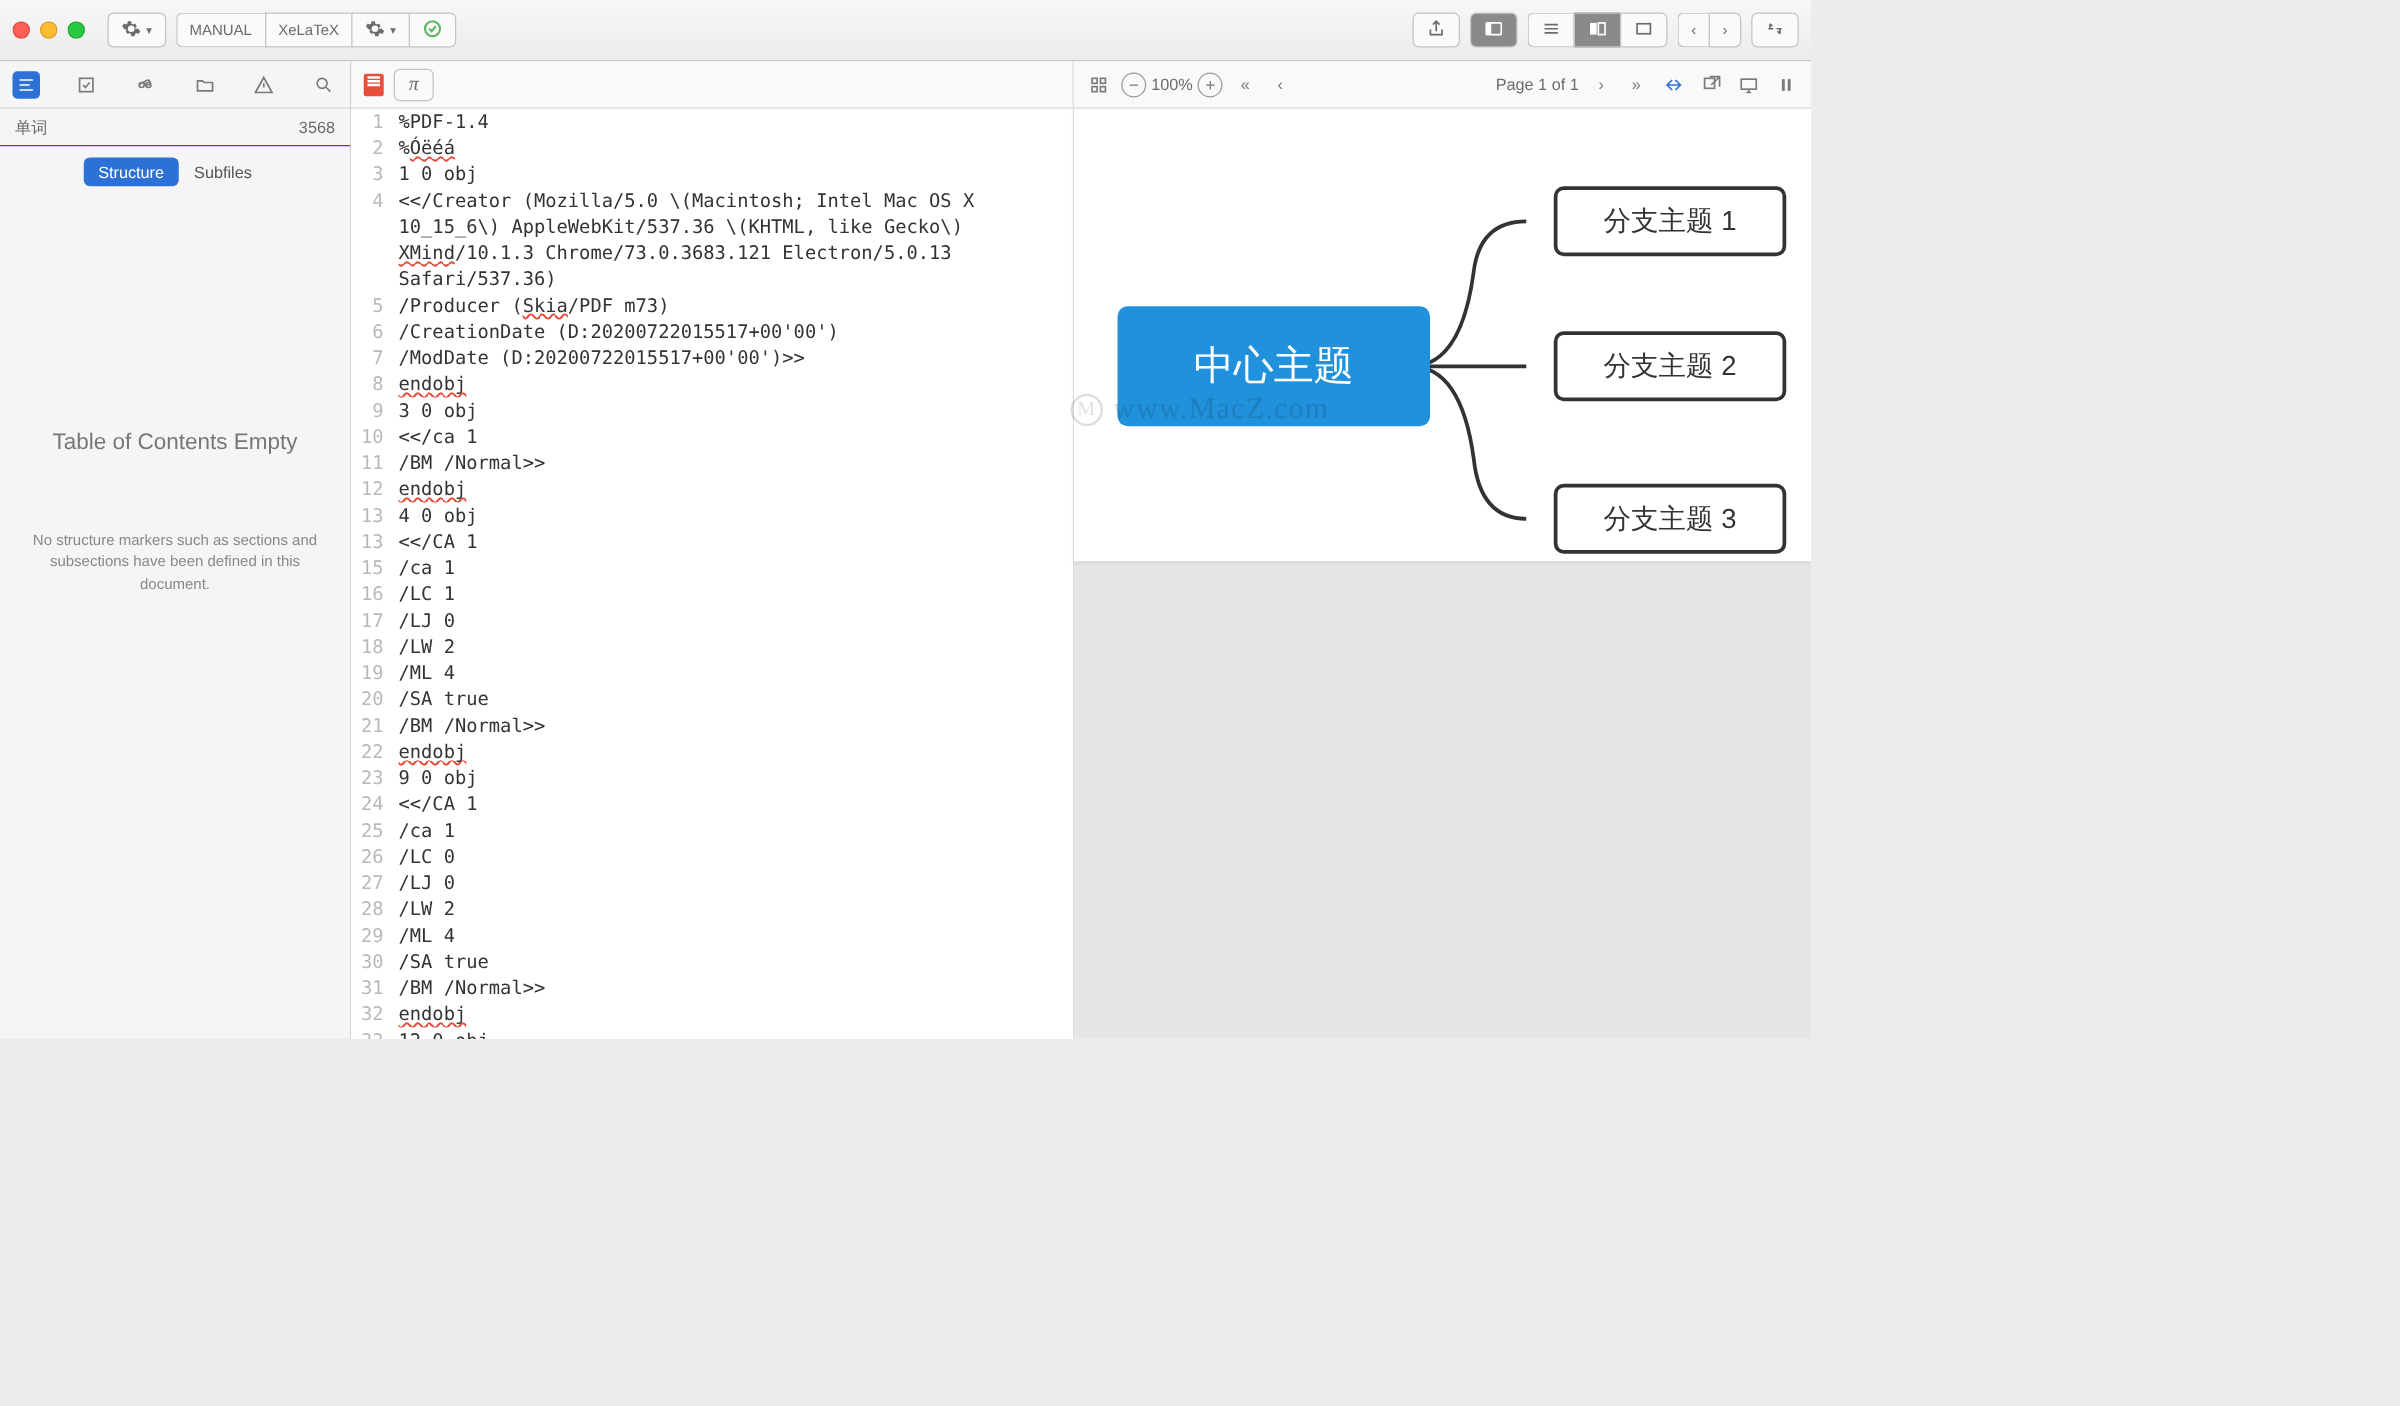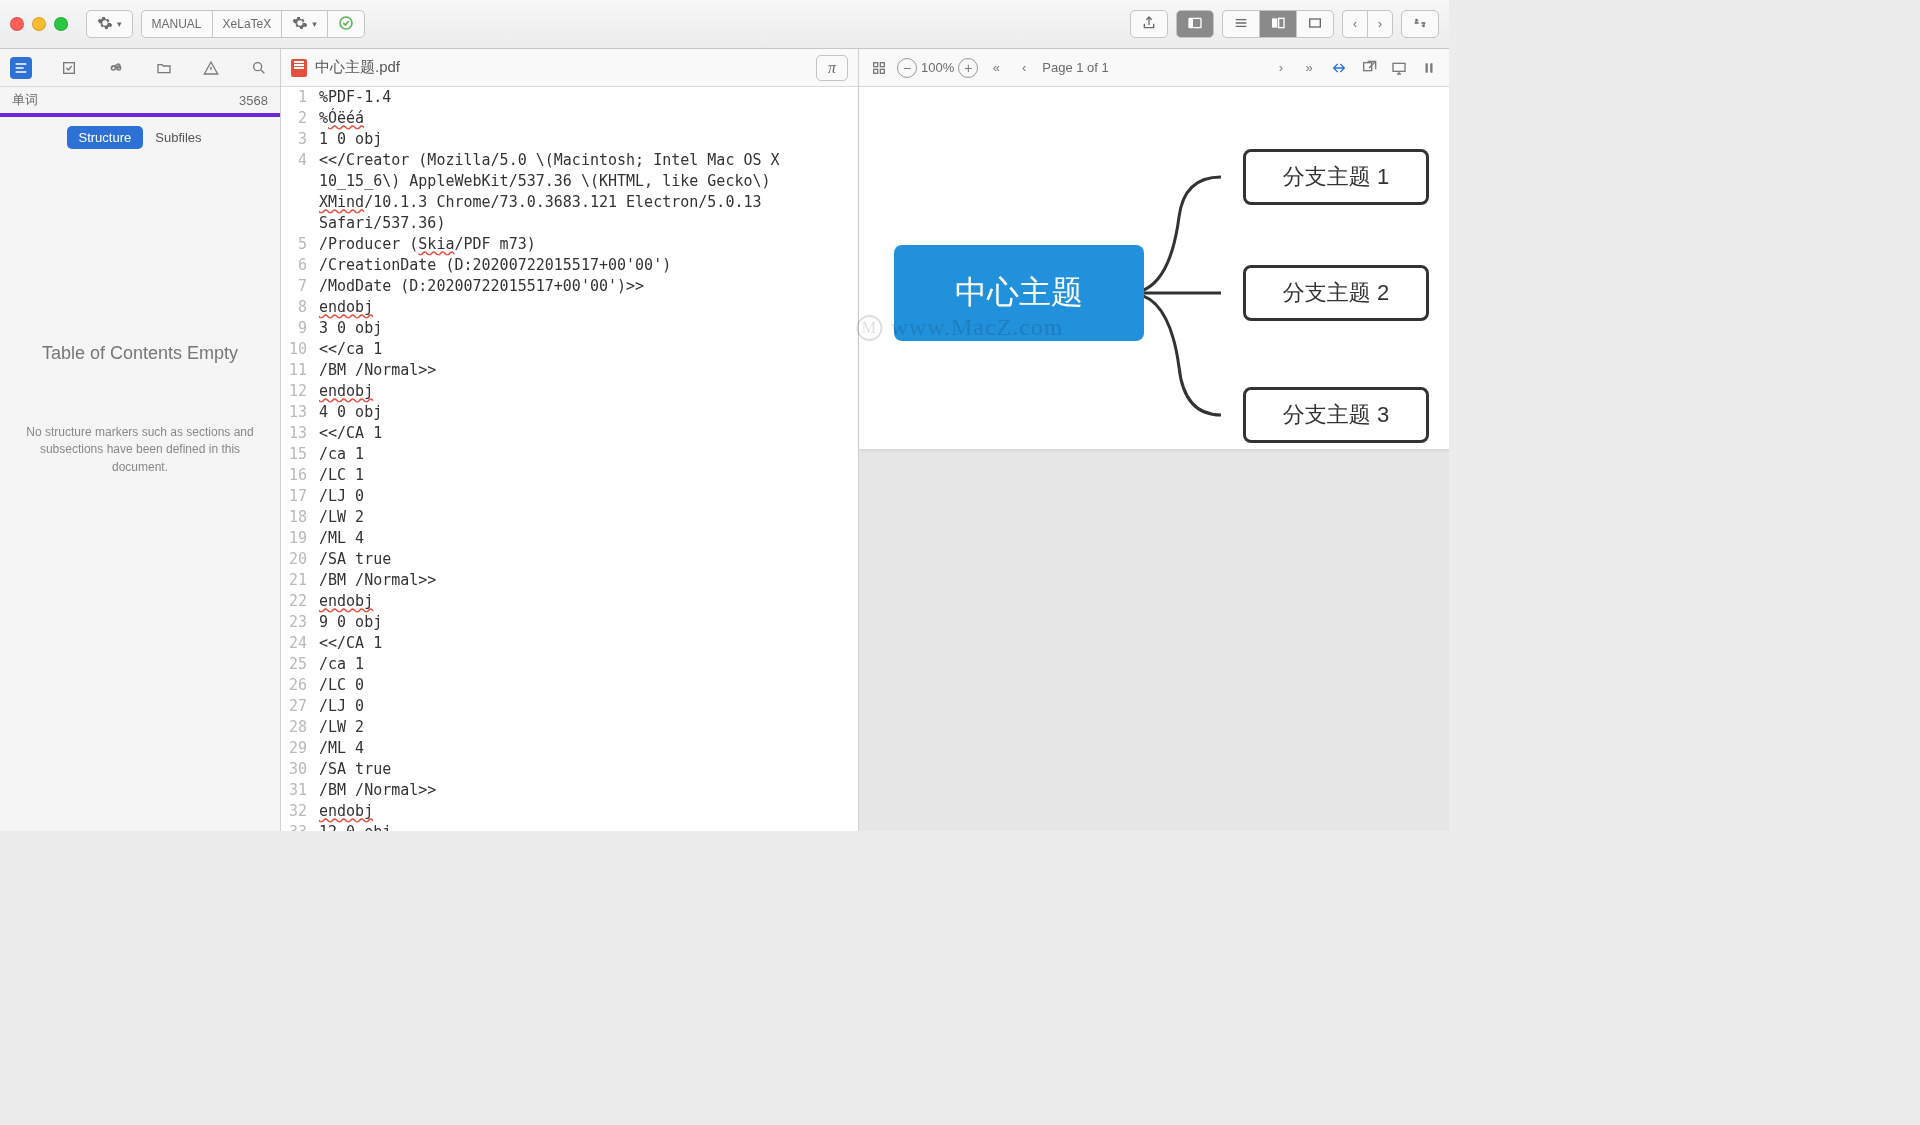--- a/index.html
+++ b/index.html
@@ -14,21 +14,21 @@
 .seg .tbtn:first-child { border-radius: 5px 0 0 5px; }
 .seg .tbtn:last-child { border-radius: 0 5px 5px 0; border-right: 1px solid #c4c4c4; }
 .seg .tbtn.on { background: #8a8a8a; color: #fff; }
 .spacer { flex: 1; }
 .tbtn svg { width: 16px; height: 16px; }
 .content { display: flex; height: 782px; }
 .sidebar { width: 281px; background: #f5f5f5; border-right: 1px solid #d0d0d0; display: flex; flex-direction: column; }
 .side-tools { height: 38px; border-bottom: 1px solid #d9d9d9; display: flex; align-items: center; justify-content: space-between; padding: 0 10px; }
 .side-tools .ic { width: 22px; height: 22px; display: flex; align-items: center; justify-content: center; color: #7a7a7a; border-radius: 4px; }
 .side-tools .ic.on { background: #2d71d6; color: #fff; }
-.statrow { height: 30px; border-bottom: 4px solid #6d28d9; display: flex; align-items: center; justify-content: space-between; padding: 0 12px; color: #6b6b6b; }
+.statrow { height: 30px; border-bottom: 1px solid #6d28d9; display: flex; align-items: center; justify-content: space-between; padding: 0 12px; color: #6b6b6b; }
 .tabrow { height: 36px; display: flex; align-items: center; justify-content: center; padding-top: 4px; }
 .tab { padding: 4px 12px; border-radius: 5px; color: #555; }
 .tab.on { background: #2d71d6; color: #fff; }
 .empty { flex: 1; display: flex; flex-direction: column; align-items: center; text-align: center; padding: 0 16px; color: #888; }
 .empty h3 { font-weight: 400; font-size: 18px; margin-top: 190px; margin-bottom: 60px; color: #777; }
 .empty p { font-size: 12px; line-height: 1.45; }
 .editor { flex: 1; display: flex; flex-direction: column; border-right: 1px solid #d0d0d0; min-width: 0; }
 .edit-head { height: 38px; border-bottom: 1px solid #d9d9d9; display: flex; align-items: center; padding: 0 10px; gap: 8px; background: #f9f9f9; }
 .fileicon { width: 16px; height: 18px; background: #e84e3c; border-radius: 2px; position: relative; }
 .fileicon::after { content:""; position:absolute; top:2px; left:3px; right:3px; height:2px; background:#fff; box-shadow: 0 3px 0 #fff, 0 6px 0 #fff; }
@@ -38,21 +38,21 @@
 .code-row { display: flex; }
 .ln { width: 34px; text-align: right; padding-right: 8px; color: #b9b9b9; user-select: none; }
 .tx { white-space: pre-wrap; padding-left: 4px; flex: 1; }
 .err { text-decoration: underline wavy #e74c3c; text-decoration-skip-ink: none; }
 .preview { width: 590px; display: flex; flex-direction: column; background: #e6e6e6; }
 .prev-head { height: 38px; border-bottom: 1px solid #d9d9d9; background: #f9f9f9; display: flex; align-items: center; padding: 0 8px; gap: 6px; color: #6b6b6b; }
 .prev-head .gg { display: flex; align-items: center; gap: 4px; }
 .ibtn { width: 24px; height: 24px; display: flex; align-items: center; justify-content: center; color: #7a7a7a; border-radius: 4px; }
 .zoom { display: flex; align-items: center; gap: 4px; }
 .zbtn { width: 20px; height: 20px; border: 1.5px solid #9a9a9a; border-radius: 50%; display: flex; align-items: center; justify-content: center; font-size: 14px; color: #7a7a7a; line-height: 1; }
-.pgno { flex: 1; text-align: left; }
+.pgno { flex: 1; text-align: right; }
 .page { background: #fff; margin: 0; height: 362px; box-shadow: 0 1px 3px rgba(0,0,0,0.1); position: relative; }
 .mind-central { position: absolute; left: 35px; top: 158px; width: 250px; height: 96px; background: #2291db; color: #fff; border-radius: 8px; display: flex; align-items: center; justify-content: center; font-size: 32px; font-weight: 500; }
 .branch { position: absolute; width: 186px; height: 56px; border: 3px solid #333; border-radius: 8px; background: #fff; display: flex; align-items: center; justify-content: center; font-size: 22px; font-weight: 500; }
 .watermark { position: absolute; top: 314px; left: 50%; transform: translateX(-50%); color: rgba(0,0,0,0.13); font-size: 24px; font-family: Georgia, serif; letter-spacing: 1px; display: flex; align-items: center; gap: 8px; }
 .watermark .wm-ring { width: 26px; height: 26px; border: 2px solid rgba(0,0,0,0.13); border-radius: 50%; display: flex; align-items: center; justify-content: center; font-size: 16px; }
 svg.conn { position: absolute; left: 270px; top: 80px; }
 </style>
 </head>
 <body>
 
@@ -181,21 +181,20 @@
     </div>
     <div class="empty">
       <h3>Table of Contents Empty</h3>
       <p>No structure markers such as sections and subsections have been defined in this document.</p>
     </div>
   </div>
 
   <div class="editor">
     <div class="edit-head">
       <div class="fileicon"></div>
-      <div class="filename">中心主题.pdf</div>
       <div class="pi-btn">π</div>
     </div>
     <div class="code" id="code">
         <div class="code-row">
           <div class="ln">1</div>
           <div class="tx">%PDF-1.4</div>
         </div>
         <div class="code-row">
           <div class="ln">2</div>
           <div class="tx">%<span class="err">Óëéá</span></div>

